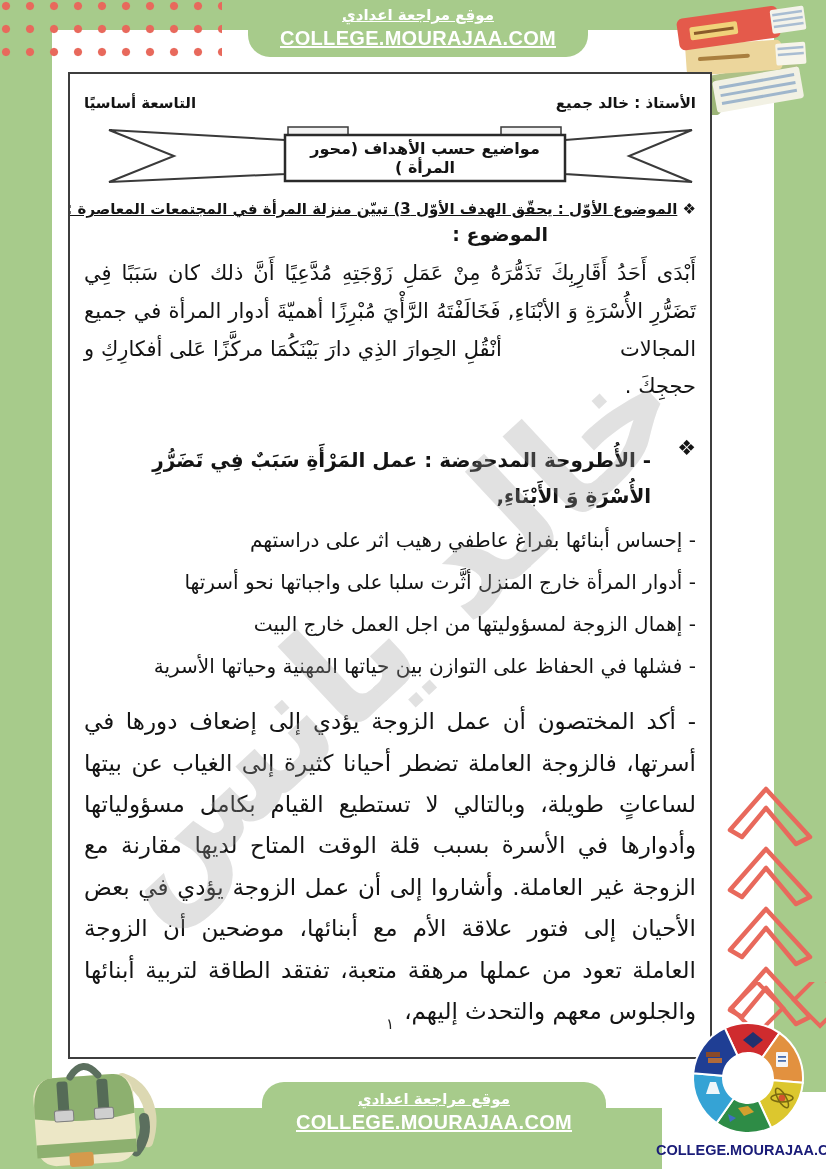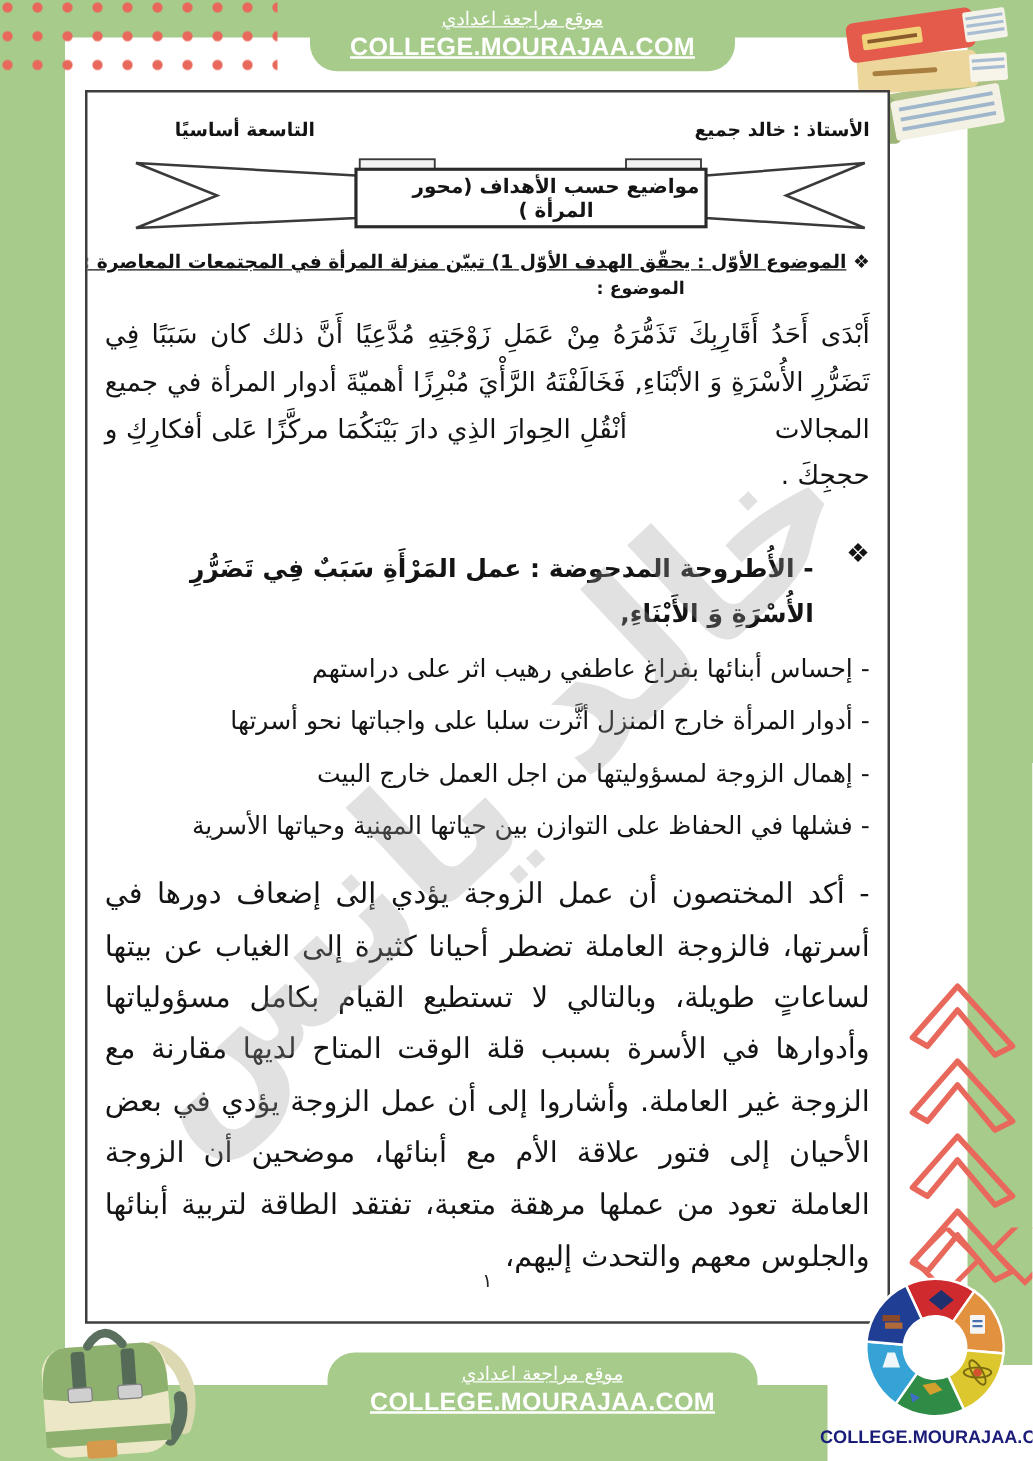--- a/index.html
+++ b/index.html
@@ -25,47 +25,47 @@
   }
   
   .site-tab{
     position:absolute;left:248px;top:0;width:340px;height:57px;background:var(--green);
     border-radius:0 0 22px 22px;text-align:center;color:#fff;box-sizing:border-box;padding-top:5px;
   }
   .footer-tab{
     position:absolute;left:262px;top:1082px;width:344px;height:87px;background:var(--green);
     border-radius:22px 22px 0 0;text-align:center;color:#fff;box-sizing:border-box;padding-top:7px;
   }
-  .site-ar{font-weight:normal;font-size:15px;text-decoration:underline;line-height:1.35;}
+  .site-ar{font-weight:bold;font-size:15px;text-decoration:underline;line-height:1.35;}
   .site-en{font-family:"Liberation Sans",sans-serif;font-weight:bold;font-size:20px;
     text-decoration:underline;letter-spacing:.3px;line-height:1.3;}
   
   .doc{
     position:absolute;left:68px;top:72px;width:640px;height:983px;
     border:2px solid #3e3e3e;background:#fff;
   }
   .doc-inner{
     position:absolute;inset:0;padding:14px 14px 0;direction:rtl;overflow:hidden;color:var(--ink);
   }
   .wm{
     position:absolute;top:470px;left:-190px;width:1010px;text-align:center;
     transform:rotate(-43deg);font-size:150px;font-weight:bold;color:#9d9d9d;opacity:.30;
     white-space:nowrap;pointer-events:none;
   }
   .doc-hdr{display:flex;justify-content:space-between;font-weight:bold;font-size:15px;margin-top:6px;}
-  .hdr-grade{margin-left:56px;}
+  .hdr-grade{}
   .ribbon{position:relative;height:68px;margin-top:10px;}
   .ribbon svg{position:absolute;left:0;top:0;}
   .ribbon-title{
     position:absolute;left:201px;top:17px;width:280px;text-align:center;
-    font-size:16px;font-weight:bold;direction:rtl;padding-left:20px;
+    font-size:16px;font-weight:bold;direction:rtl;
   }
   .topic{font-size:15px;font-weight:bold;margin-top:10px;white-space:nowrap;}
   .topic .u{text-decoration:underline;}
-  .subject-label{font-size:14px;font-weight:bold;margin-top:5px;padding-right:148px;}
+  .subject-label{font-size:19px;font-weight:bold;margin-top:5px;padding-right:148px;}
   .prompt{margin-top:10px;font-size:21px;line-height:1.8;text-align:justify;}
   .gap{display:inline-block;width:118px;}
   .thesis{display:flex;margin-top:24px;font-size:20px;font-weight:bold;line-height:1.8;}
   .thesis .marker{font-size:21px;margin-left:26px;flex:0 0 auto;}
   .thesis .txt{width:520px;margin-top:12px;}
   .args > div{font-size:20px;line-height:1.55;margin-top:11px;}
   .expert{margin-top:19px;font-size:23px;line-height:1.8;text-align:justify;}
   .pagenum{position:absolute;bottom:24px;left:0;right:0;text-align:center;font-size:15px;color:#222;}
   
   .books{position:absolute;left:664px;top:0;}
@@ -134,21 +134,21 @@
         <polygon points="481,18 608,8 545,34 608,60 481,52" fill="#ffffff" stroke="#3a3a3a" stroke-width="2"></polygon>
         <rect x="204" y="5" width="60" height="10" fill="#f2f2f2" stroke="#3a3a3a" stroke-width="1.5"></rect>
         <rect x="417" y="5" width="60" height="10" fill="#f2f2f2" stroke="#3a3a3a" stroke-width="1.5"></rect>
         <rect x="201" y="13" width="280" height="46" fill="#ffffff" stroke="#2a2a2a" stroke-width="2.5"></rect>
       </svg>
       <div class="ribbon-title">مواضيع حسب الأهداف (محور المرأة )</div>
     </div>
 
     <div class="topic">
       <span>❖</span>
-      <span class="u">الموضوع الأوّل : يحقّق الهدف الأوّل 1) تبيّن منزلة المرأة في المجتمعات المعاصرة :</span>
+      <span class="u">الموضوع الأوّل : يحقّق الهدف الأوّل 3) تبيّن منزلة المرأة في المجتمعات المعاصرة :</span>
     </div>
     <div class="subject-label">الموضوع :</div>
 
     <div class="prompt">
       <span>أَبْدَى أَحَدُ أَقَارِبِكَ تَذَمُّرَهُ مِنْ عَمَلِ زَوْجَتِهِ مُدَّعِيًا أَنَّ ذلك كان سَبَبًا فِي تَضَرُّرِ الأُسْرَةِ وَ الأبْنَاءِ, فَخَالَفْتَهُ الرَّأْيَ مُبْرِزًا أهميّةَ أدوار المرأة في جميع المجالات</span><span class="gap"></span><span>أنْقُلِ الحِوارَ الذِي دارَ بَيْنَكُمَا مركَّزًا عَلى أفكارِكِ و حججِكَ .</span>
     </div>
 
     <div class="thesis">
       <span class="marker">❖</span>
       <span class="txt">- الأُطروحة المدحوضة :  عمل المَرْأَةِ سَبَبٌ فِي تَضَرُّرِ الأُسْرَةِ وَ الأَبْنَاءِ,</span>

